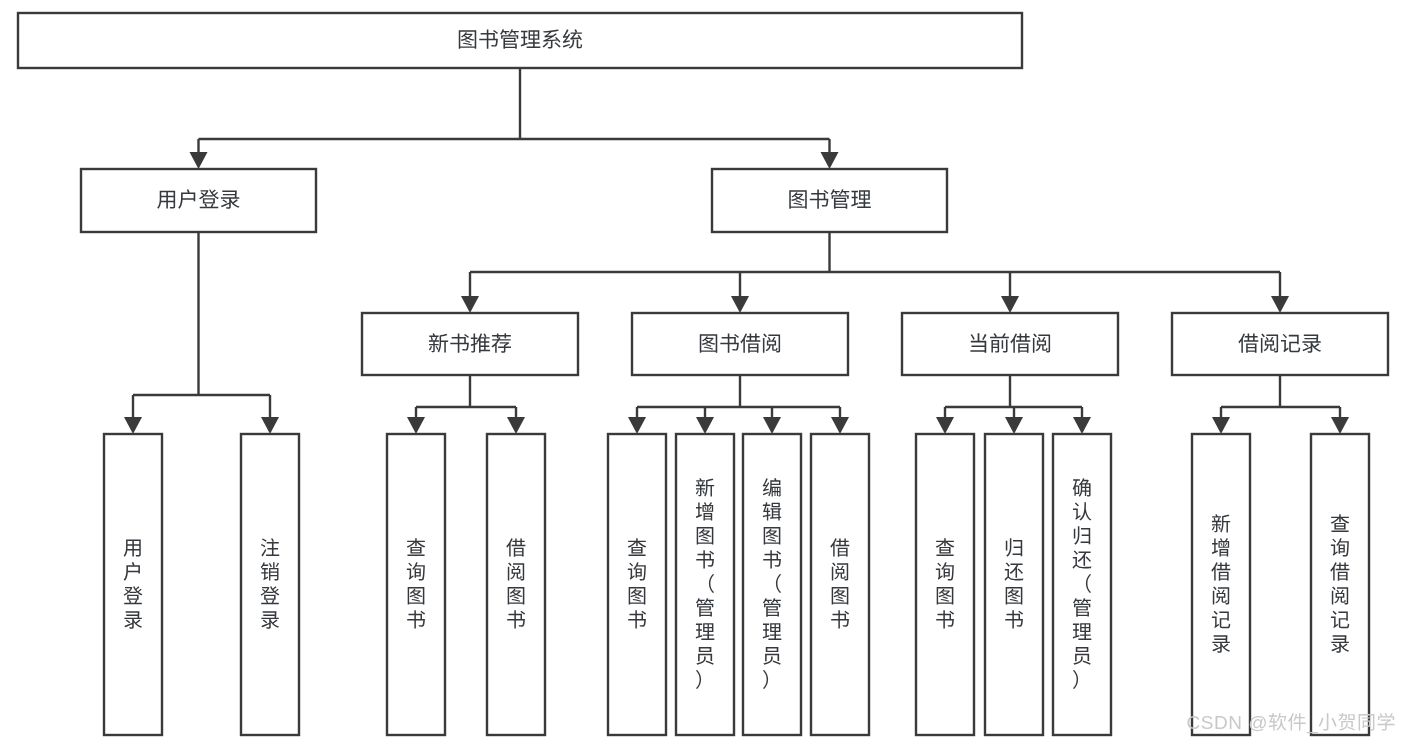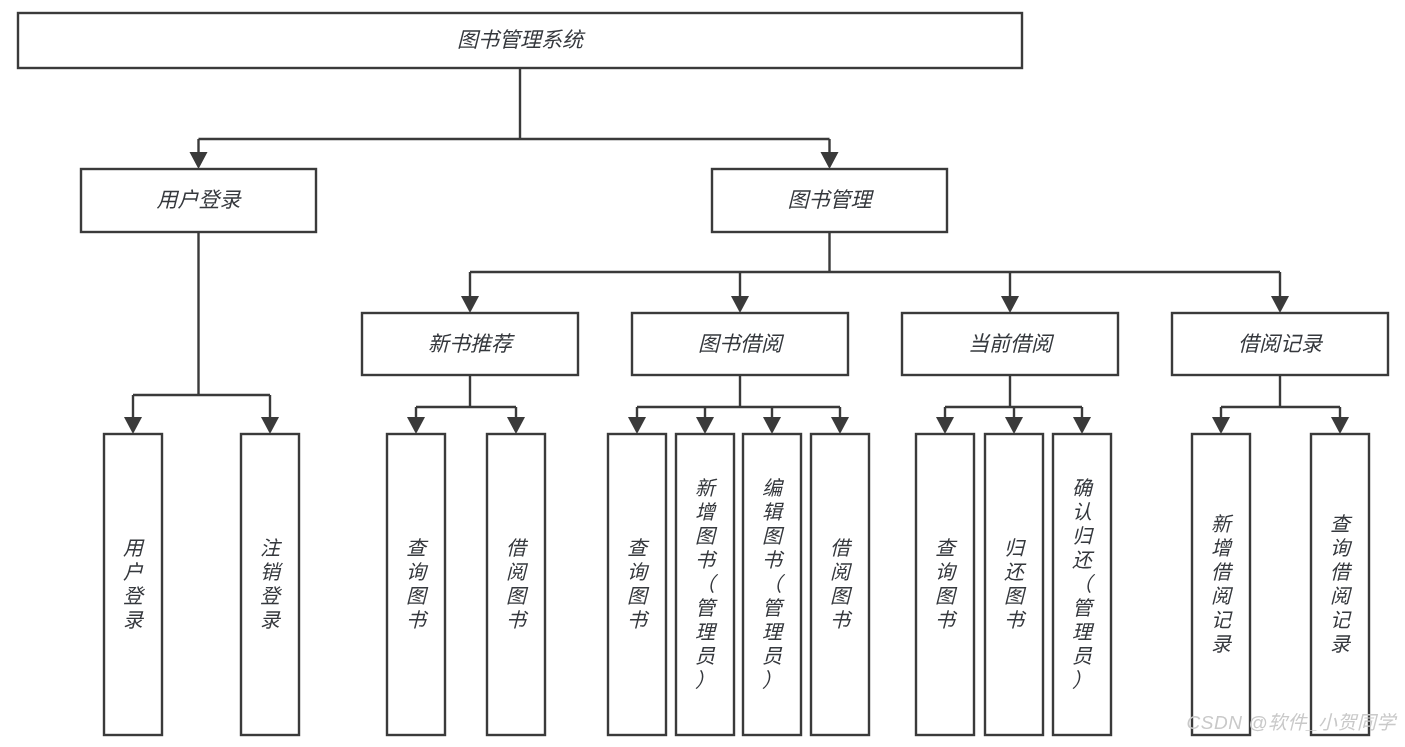--- a/index.html
+++ b/index.html
@@ -10,21 +10,20 @@
   }
   body {
     font-family: "Liberation Sans", "DejaVu Sans", sans-serif;
   }
   #diagram-root {
     position: relative;
     width: 1405px;
     height: 747px;
     background: #ffffff;
     overflow: hidden;
-    font-style: italic;
   }
   svg.diagram-canvas {
     position: absolute;
     left: 0;
     top: 0;
     width: 1405px;
     height: 747px;
     display: block;
   }
   .node-box {

